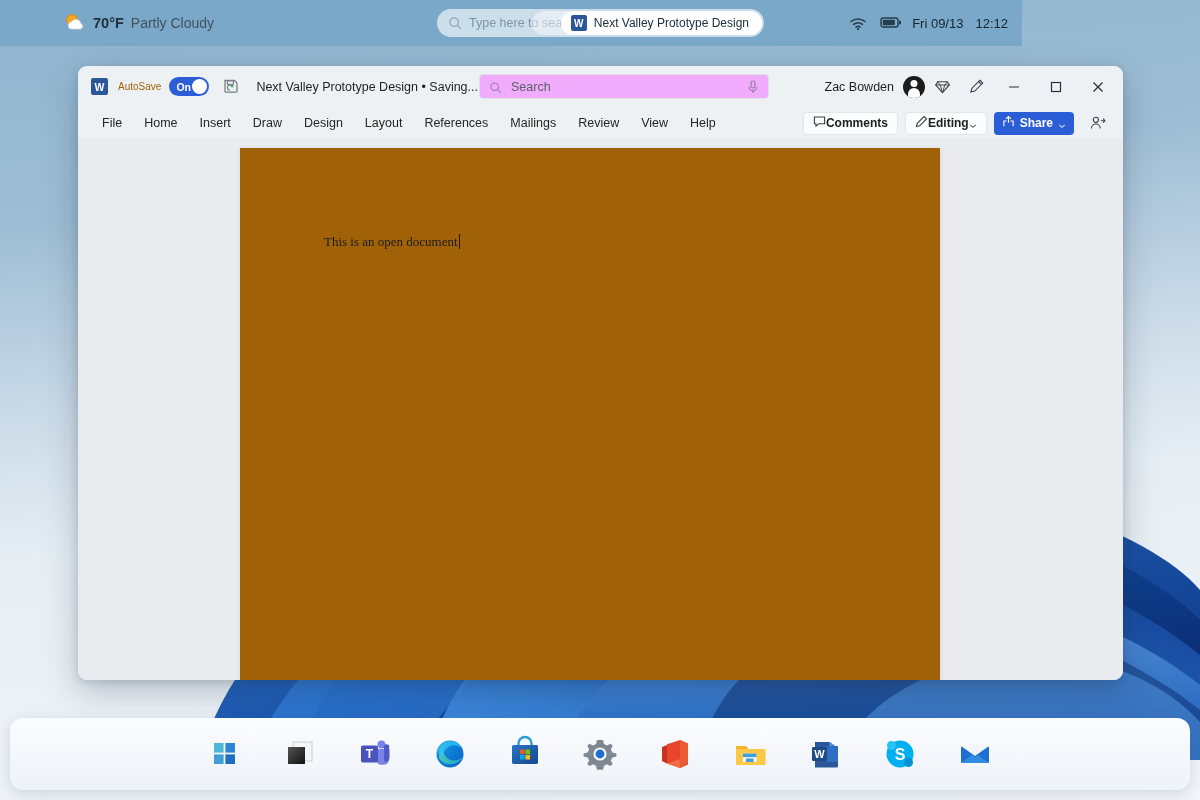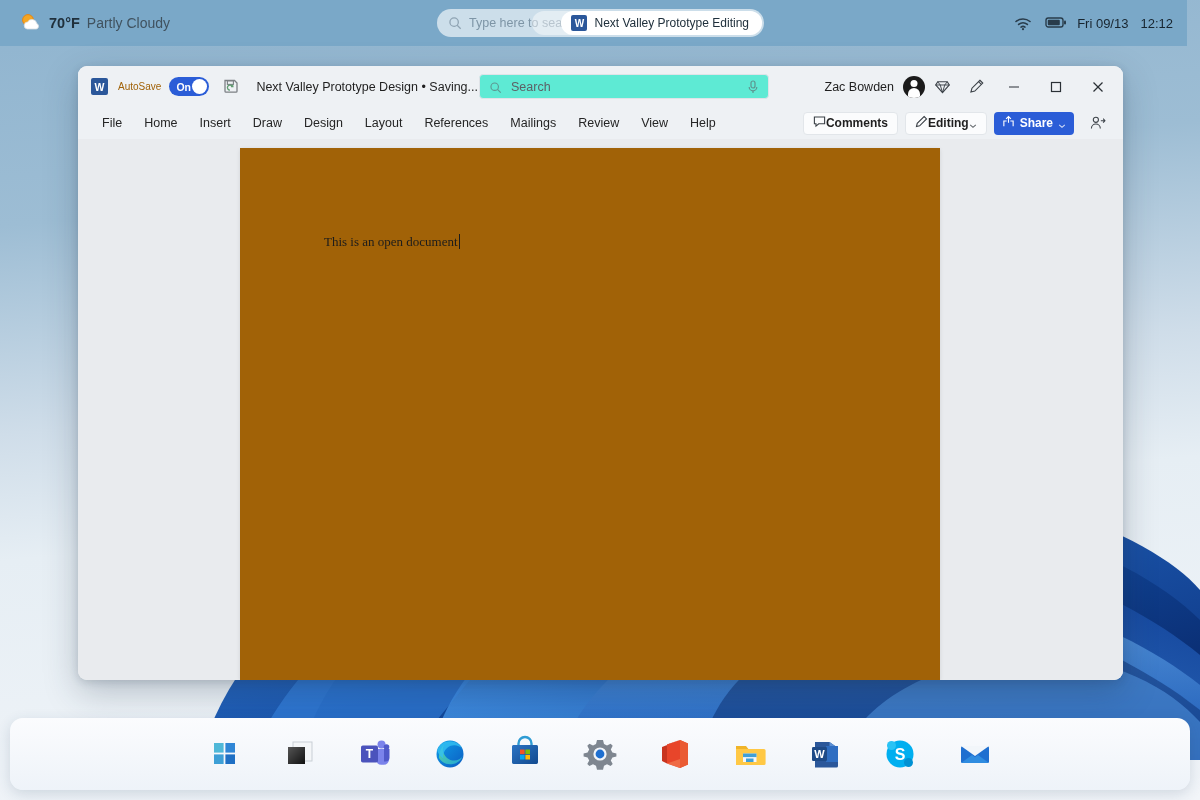--- a/index.html
+++ b/index.html
@@ -22,23 +22,23 @@
     position: absolute;
     left: 0; top: 0; width: 1200px; height: 800px;
     background: linear-gradient(175deg, #8fb4cf 0%, #9dbdd4 25%, #cfdde9 48%, #e6eef4 62%, #f2f5f9 100%);
   }
   .bloom { position: absolute; left: 0; top: 430px; width: 1200px; height: 330px; overflow: hidden; }
   .bloom svg { display: block; }
 
   
   .topbar {
     position: absolute; left: 0; top: 0;
-    width: 1187px; height: 46px;
+    width: 1022px; height: 46px;
     background: #7aa8c8;
-    display: flex; align-items: center;
+    display: flex; align-items: center; padding-left: 44px;
   }
   .weather {
     display: flex; align-items: center; gap: 7px;
     margin-left: 18px;
   }
   .weather-icon { width: 24px; height: 24px; position: relative; }
   .weather-temp { font-size: 14.5px; font-weight: bold; color: #20303c; }
   .weather-desc { font-size: 14px; color: #40525f; }
 
   .searchwrap {
@@ -114,21 +114,21 @@
     position: absolute; right: 2px; top: 2px;
     width: 15px; height: 15px; border-radius: 50%; background: #fff;
   }
   .saveicon { margin-left: 13px; width: 18px; height: 18px; opacity: .72; }
   .doctitle { font-size: 12.5px; color: #1f1f1f; margin-left: 16px; white-space: nowrap; }
   .title-chev { margin-left: 8px; width: 10px; height: 10px; opacity: .7; }
 
   .wsearch {
     position: absolute; left: 401px; top: 8px;
     width: 290px; height: 25px;
-    background: #5eead4; border: 1px solid #dfe3e8; border-radius: 4px;
+    background: #f0abfc; border: 1px solid #dfe3e8; border-radius: 4px;
     display: flex; align-items: center;
   }
   .wsearch-mag { margin-left: 9px; width: 13px; height: 13px; opacity: .6; }
   .wsearch-ph { font-size: 12.5px; color: #5d6166; margin-left: 9px; }
   .wsearch-mic { position: absolute; right: 9px; width: 12px; height: 14px; opacity: .62; }
 
   .tb-right {
     position: absolute; right: 0; top: 0; height: 41px;
     display: flex; align-items: center; padding-right: 4px;
   }
@@ -272,21 +272,21 @@
       <span class="search-mag">
         <svg width="14" height="14" viewBox="0 0 16 16">
           <circle cx="7" cy="7" r="4.8" fill="none" stroke="#5d7486" stroke-width="1.5"></circle>
           <line x1="10.5" y1="10.5" x2="14.5" y2="14.5" stroke="#5d7486" stroke-width="1.5"></line>
         </svg>
       </span>
       <span class="search-ph">Type here to search</span>
       <span class="pill-bg"></span>
       <span class="search-pill">
         <span class="pill-wordicon"></span>
-        <span class="pill-text">Next Valley Prototype Editing</span>
+        <span class="pill-text">Next Valley Prototype Design</span>
       </span>
     </div>
 
     <div class="tray">
       <span class="tray-icon">
         <svg width="20" height="16" viewBox="0 0 20 16">
           <path d="M3,6.5 A11,11 0 0 1 17,6.5" fill="none" stroke="#1b2a36" stroke-width="1.6" stroke-linecap="round"></path>
           <path d="M5.6,9.4 A7.2,7.2 0 0 1 14.4,9.4" fill="none" stroke="#1b2a36" stroke-width="1.6" stroke-linecap="round"></path>
           <path d="M8,12.1 A3.4,3.4 0 0 1 12,12.1" fill="none" stroke="#1b2a36" stroke-width="1.6" stroke-linecap="round"></path>
           <circle cx="10" cy="14.2" r="1.1" fill="#1b2a36"></circle>

